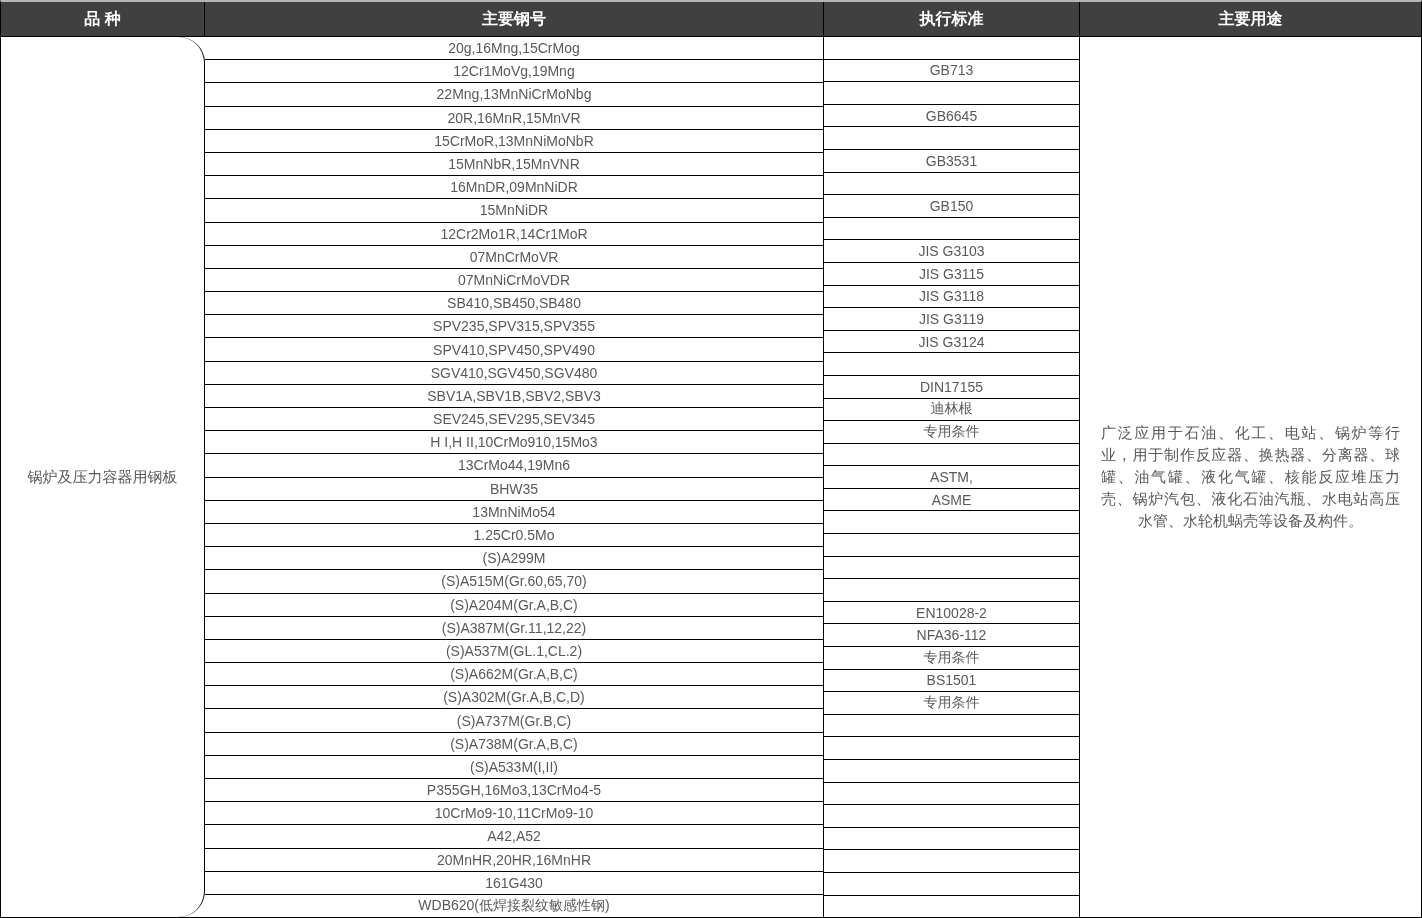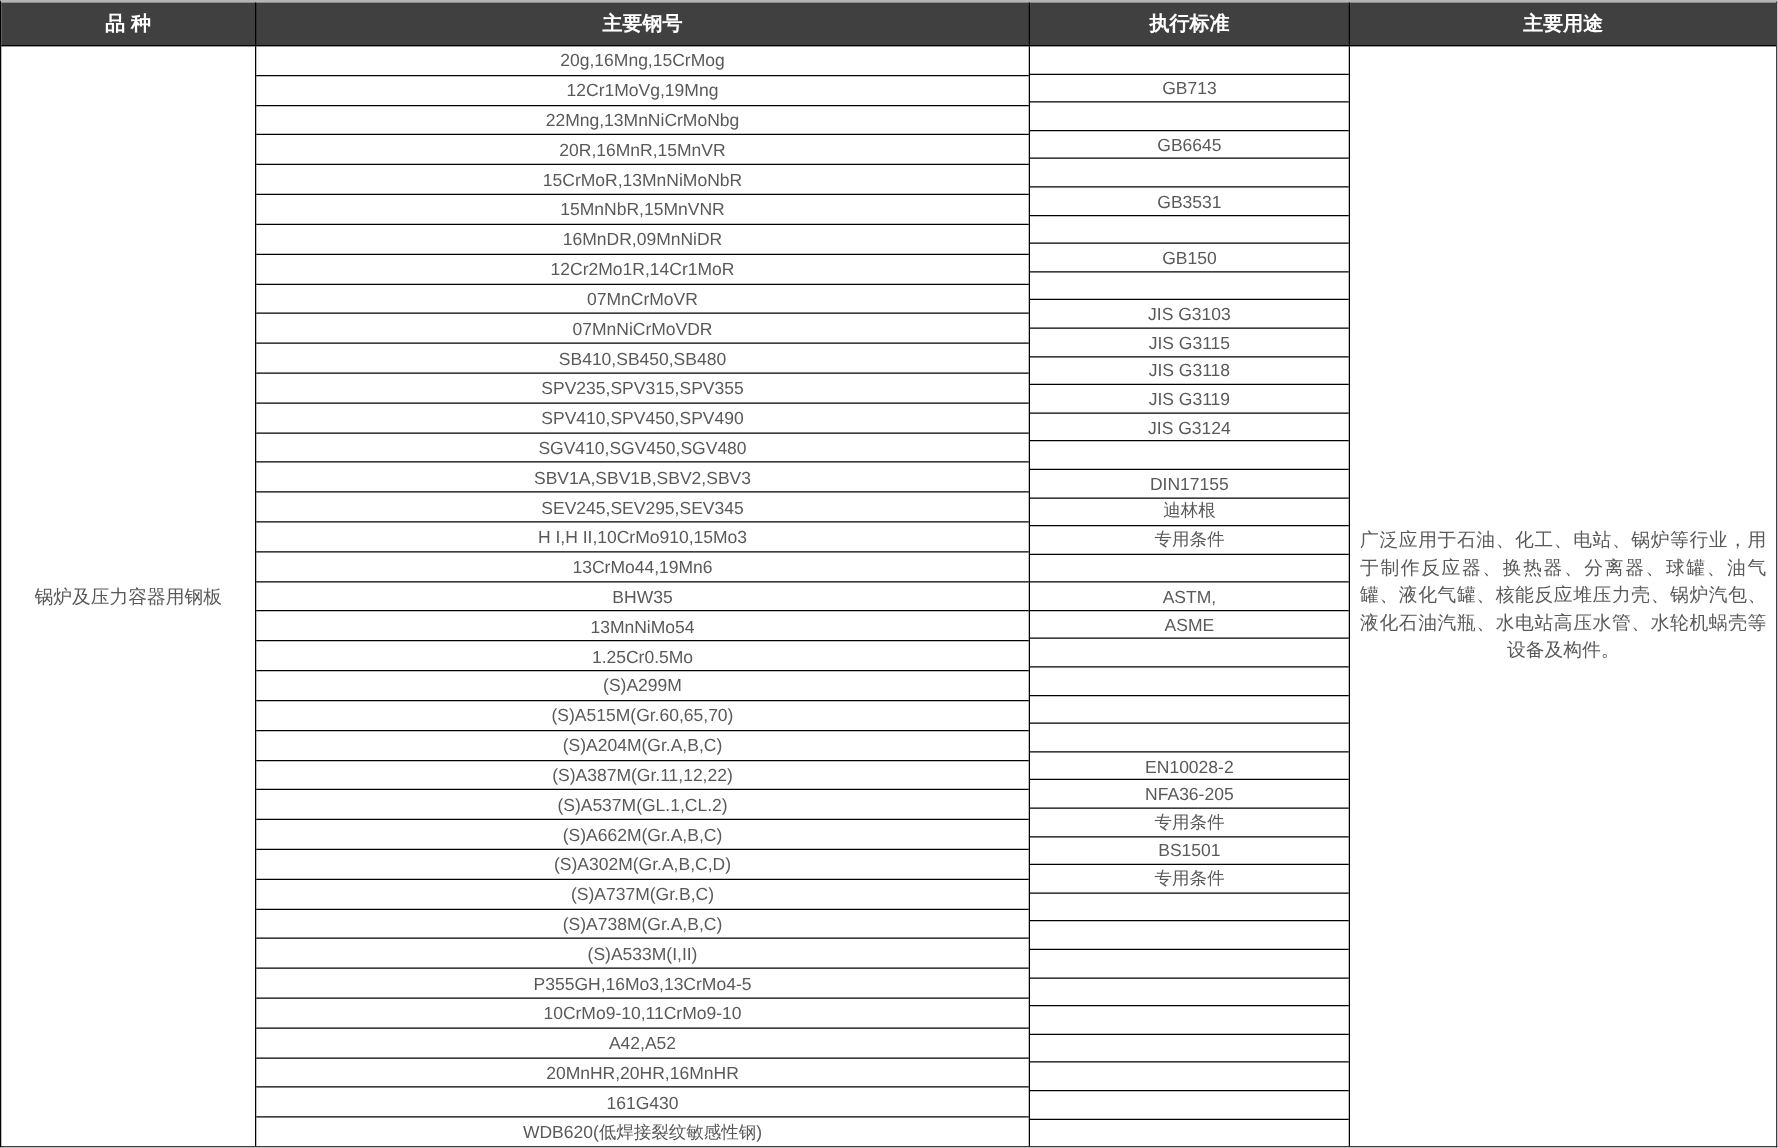--- a/index.html
+++ b/index.html
@@ -19,32 +19,32 @@
     border-bottom:1px solid var(--border,#000);
   }
   .c1{flex:0 0 204px;width:204px;}
   .c2{flex:0 0 619px;width:619px;}
   .c3{flex:0 0 256px;width:256px;}
   .c4{flex:1 1 auto;min-width:0;}
   .hcell.c4{border-right:none;}
   .body{flex:1 1 auto;display:flex;min-height:0;}
   .col{box-sizing:border-box;display:flex;flex-direction:column;border-right:1px solid var(--border,#000);min-height:0;}
   .col.c4{border-right:none;justify-content:center;}
-  .col.c1{justify-content:center;align-items:center;}
+  .col.c1{justify-content:center;align-items:center;border-radius:26px;}
   .category{font-size:15px;color:var(--body-text,#595959);}
   .cell{
     flex:1 1 0;box-sizing:border-box;
     border-bottom:1px solid var(--border,#000);
     display:flex;align-items:center;justify-content:center;
     font-size:14px;color:var(--body-text,#595959);
     white-space:nowrap;overflow:hidden;
   }
   .col .cell:last-child{border-bottom:none;text-align:right;}
   .usage{
-    margin:0 8px;font-size:15px;line-height:22px;
+    margin:0 21px;font-size:15px;line-height:22px;
     color:var(--body-text,#595959);
     text-align:justify;text-align-last:center;
   }
 </style>
 </head>
 <body>
 
 <div class="table">
   <div class="header-row">
     <div class="hcell c1">品 种</div>
@@ -57,20 +57,21 @@
       <div class="category">锅炉及压力容器用钢板</div>
     </div>
     <div class="col c2">
         <div class="cell">20g,16Mng,15CrMog</div>
         <div class="cell">12Cr1MoVg,19Mng</div>
         <div class="cell">22Mng,13MnNiCrMoNbg</div>
         <div class="cell">20R,16MnR,15MnVR</div>
         <div class="cell">15CrMoR,13MnNiMoNbR</div>
         <div class="cell">15MnNbR,15MnVNR</div>
         <div class="cell">16MnDR,09MnNiDR</div>
+        <div class="cell">15MnNiDR</div>
         <div class="cell">12Cr2Mo1R,14Cr1MoR</div>
         <div class="cell">07MnCrMoVR</div>
         <div class="cell">07MnNiCrMoVDR</div>
         <div class="cell">SB410,SB450,SB480</div>
         <div class="cell">SPV235,SPV315,SPV355</div>
         <div class="cell">SPV410,SPV450,SPV490</div>
         <div class="cell">SGV410,SGV450,SGV480</div>
         <div class="cell">SBV1A,SBV1B,SBV2,SBV3</div>
         <div class="cell">SEV245,SEV295,SEV345</div>
         <div class="cell">H I,H II,10CrMo910,15Mo3</div>
@@ -115,21 +116,21 @@
         <div class="cell">迪林根</div>
         <div class="cell">专用条件</div>
         <div class="cell"></div>
         <div class="cell">ASTM,</div>
         <div class="cell">ASME</div>
         <div class="cell"></div>
         <div class="cell"></div>
         <div class="cell"></div>
         <div class="cell"></div>
         <div class="cell">EN10028-2</div>
-        <div class="cell">NFA36-205</div>
+        <div class="cell">NFA36-112</div>
         <div class="cell">专用条件</div>
         <div class="cell">BS1501</div>
         <div class="cell">专用条件</div>
         <div class="cell"></div>
         <div class="cell"></div>
         <div class="cell"></div>
         <div class="cell"></div>
         <div class="cell"></div>
         <div class="cell"></div>
         <div class="cell"></div>

